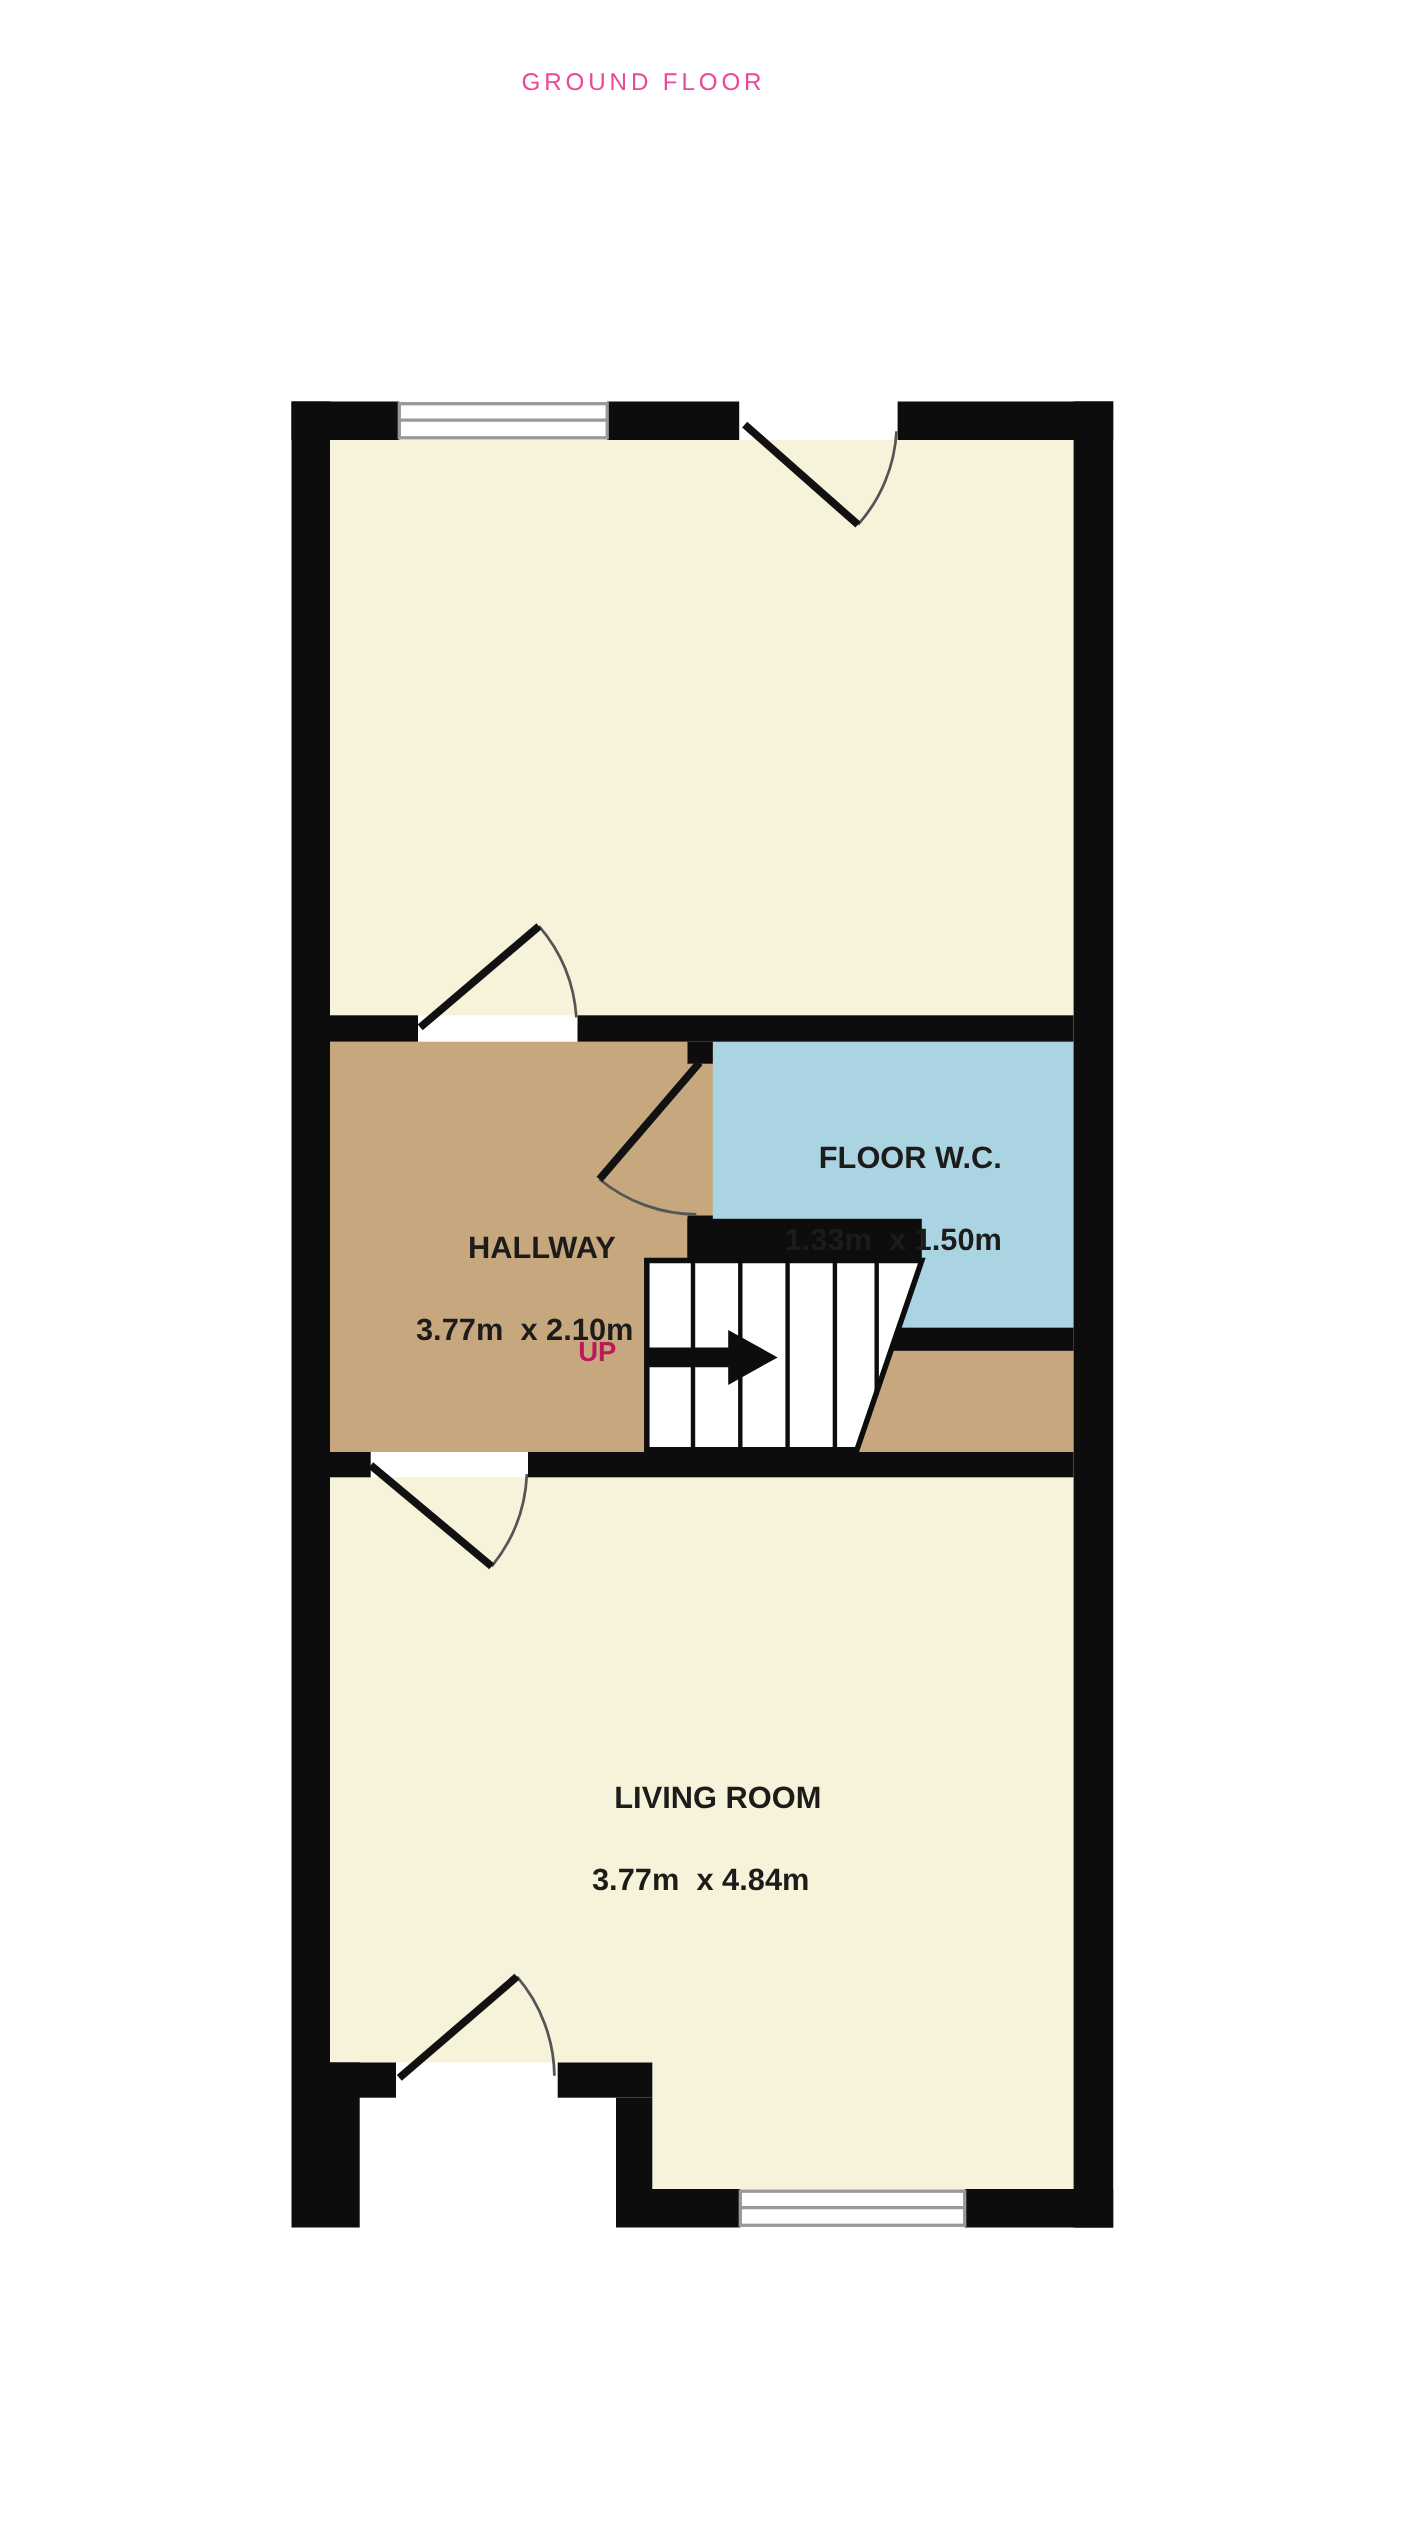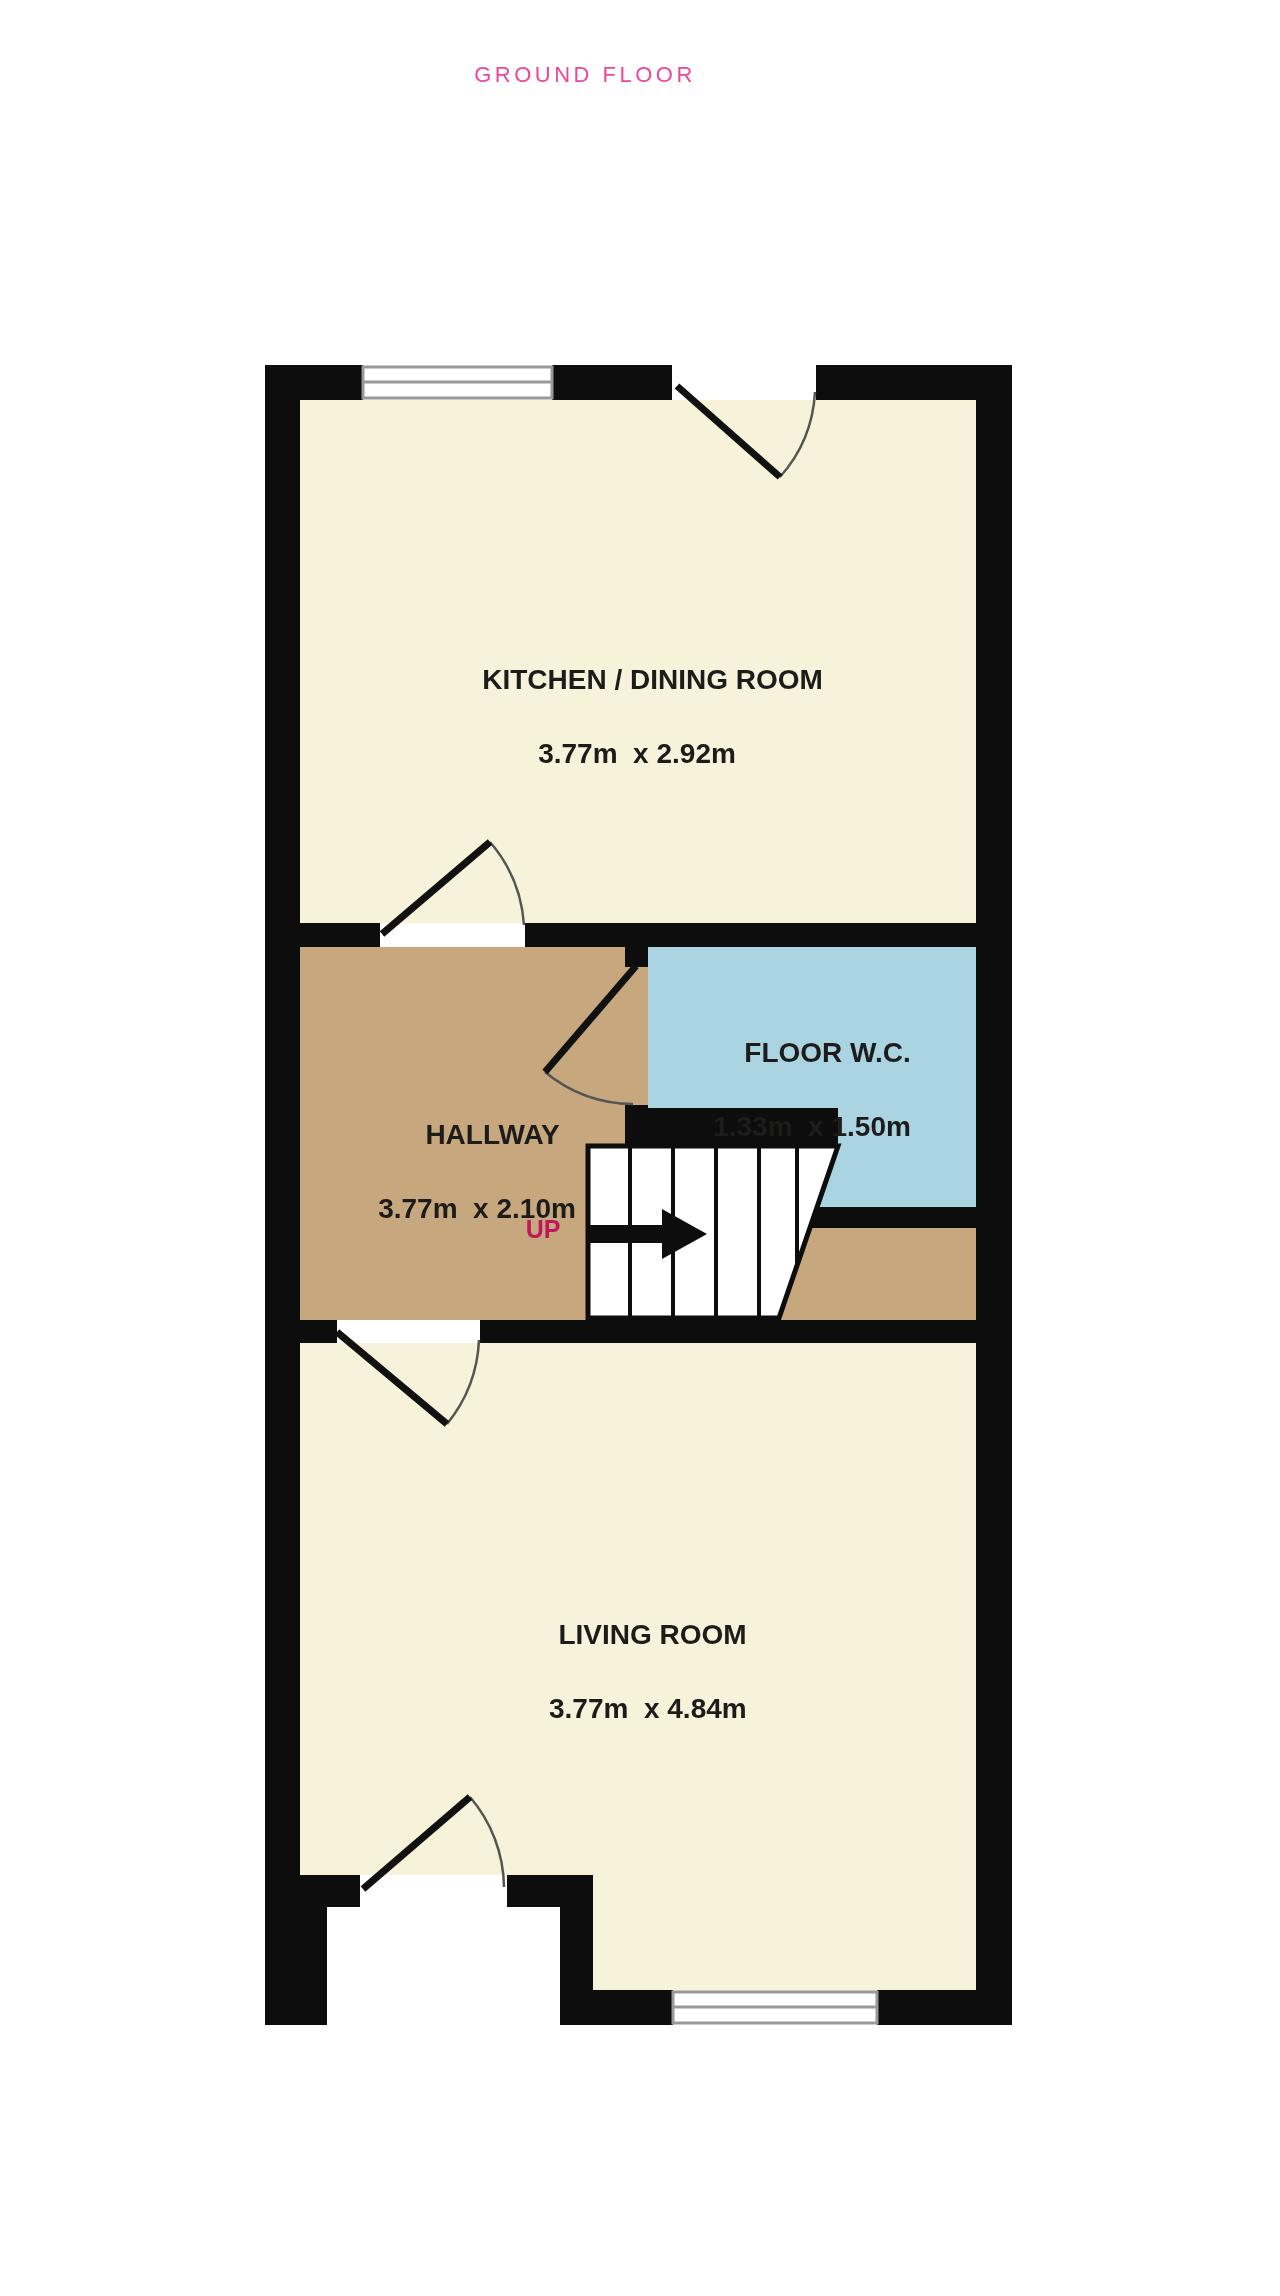--- a/index.html
+++ b/index.html
@@ -28,21 +28,21 @@
     color: #1d1c1a;
     font-weight: bold;
     font-size: 28px;
     line-height: 37px;
     white-space: pre;
   }
   .room-label .dims { display: block; }
   #label-kitchen { left: 637px; top: 624px; }
   #label-wc      { left: 812px; top: 997px; }
   #label-hallway { left: 457px; top: 1079px; margin-left: 20px; }
-  #label-living  { left: 637px; top: 1579px; text-align: right; }
+  #label-living  { left: 637px; top: 1579px; }
   .up-label {
     position: absolute;
     left: 543px; top: 1215px;
     transform: translateX(-50%);
     font-size: 25px;
     font-weight: bold;
     color: #be185d;
     white-space: pre;
   }
 </style>
@@ -132,24 +132,20 @@
         <line x1="716" y1="1148" x2="716" y2="1316"></line>
         <line x1="759" y1="1148" x2="759" y2="1316"></line>
         <line x1="797" y1="1148" x2="797" y2="1268"></line>
       </g>
       <polygon points="590,1225 662,1225 662,1209 707,1234 662,1259 662,1243 590,1243" fill="#0d0d0d"></polygon>
     </g>
   </svg>
 
   <div class="floor-title">GROUND FLOOR</div>
 
-  <div class="room-label" id="label-kitchen">
-    <span>KITCHEN / DINING ROOM</span>
-    <span class="dims">3.77m  x 2.92m</span>
-  </div>
 
   <div class="room-label" id="label-wc">
     <span>FLOOR W.C.</span>
     <span class="dims">1.33m  x 1.50m</span>
   </div>
 
   <div class="room-label" id="label-hallway">
     <span>HALLWAY</span>
     <span class="dims">3.77m  x 2.10m</span>
   </div>

